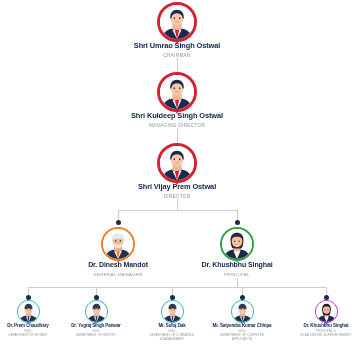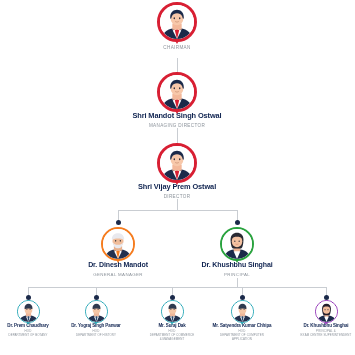--- a/index.html
+++ b/index.html
@@ -117,20 +117,21 @@
           <path d="M20 28l-2.6 1.8L20 40l2.6-10.2z" fill="#d81f33"></path>
           <path d="M14.5 22h11v7h-11z" fill="#f3b89a"></path>
           <ellipse cx="20" cy="15.5" rx="7.6" ry="8.4" fill="#f7c8aa"></ellipse>
           <path d="M12 14.5c0-5.6 3.6-8.8 8-8.8s8 3.2 8 8.8c0 1-.3 1.8-.8 1.8-.6 0-.5-1.4-1.2-3-1.3-2.8-3.4-3.6-6-3.6s-4.7.8-6 3.6c-.7 1.6-.6 3-1.2 3-.5 0-.8-.8-.8-1.8z" fill="#1b2a4a"></path>
           <ellipse cx="16.8" cy="15.6" rx="0.85" ry="1.05" fill="#2b2b35"></ellipse>
           <ellipse cx="23.2" cy="15.6" rx="0.85" ry="1.05" fill="#2b2b35"></ellipse>
           <path d="M18.2 19.6c.9.7 2.7.7 3.6 0" stroke="#c98d70" stroke-width="0.8" fill="none" stroke-linecap="round"></path>
         </svg>
       </div>
     </div>
+    <div class="nm">Shri Umrao Singh Ostwal</div>
     <div class="rl">CHAIRMAN</div>
   </div>
 
   <div class="node lvl-top" style="left:97px; top:72px; width:160px;">
     <div class="pin" style="width:40px; height:40px;">
       <div class="pin-tail" style="top:30px; border-left-width:7px; border-right-width:7px; border-top-width:12px; border-top-color:#d81f33;"></div>
       <div class="pin-ring" style="border-width:3px; border-color:#d81f33;">
         <svg class="avatar" viewBox="0 0 40 40">
           <rect width="40" height="40" fill="#ffffff"></rect>
           <path d="M2 40c1.5-9 8-13 18-13s16.5 4 18 13z" fill="#1b2a4a"></path>
@@ -138,21 +139,21 @@
           <path d="M20 28l-2.6 1.8L20 40l2.6-10.2z" fill="#d81f33"></path>
           <path d="M14.5 22h11v7h-11z" fill="#f3b89a"></path>
           <ellipse cx="20" cy="15.5" rx="7.6" ry="8.4" fill="#f7c8aa"></ellipse>
           <path d="M12 14.5c0-5.6 3.6-8.8 8-8.8s8 3.2 8 8.8c0 1-.3 1.8-.8 1.8-.6 0-.5-1.4-1.2-3-1.3-2.8-3.4-3.6-6-3.6s-4.7.8-6 3.6c-.7 1.6-.6 3-1.2 3-.5 0-.8-.8-.8-1.8z" fill="#1b2a4a"></path>
           <ellipse cx="16.8" cy="15.6" rx="0.85" ry="1.05" fill="#2b2b35"></ellipse>
           <ellipse cx="23.2" cy="15.6" rx="0.85" ry="1.05" fill="#2b2b35"></ellipse>
           <path d="M18.2 19.6c.9.7 2.7.7 3.6 0" stroke="#c98d70" stroke-width="0.8" fill="none" stroke-linecap="round"></path>
         </svg>
       </div>
     </div>
-    <div class="nm">Shri Mandot Singh Ostwal</div>
+    <div class="nm">Shri Kuldeep Singh Ostwal</div>
     <div class="rl">MANAGING DIRECTOR</div>
   </div>
 
   <div class="node lvl-top" style="left:97px; top:143px; width:160px;">
     <div class="pin" style="width:40px; height:40px;">
       <div class="pin-tail" style="top:30px; border-left-width:7px; border-right-width:7px; border-top-width:12px; border-top-color:#d81f33;"></div>
       <div class="pin-ring" style="border-width:3px; border-color:#d81f33;">
         <svg class="avatar" viewBox="0 0 40 40">
           <rect width="40" height="40" fill="#ffffff"></rect>
           <path d="M2 40c1.5-9 8-13 18-13s16.5 4 18 13z" fill="#1b2a4a"></path>

